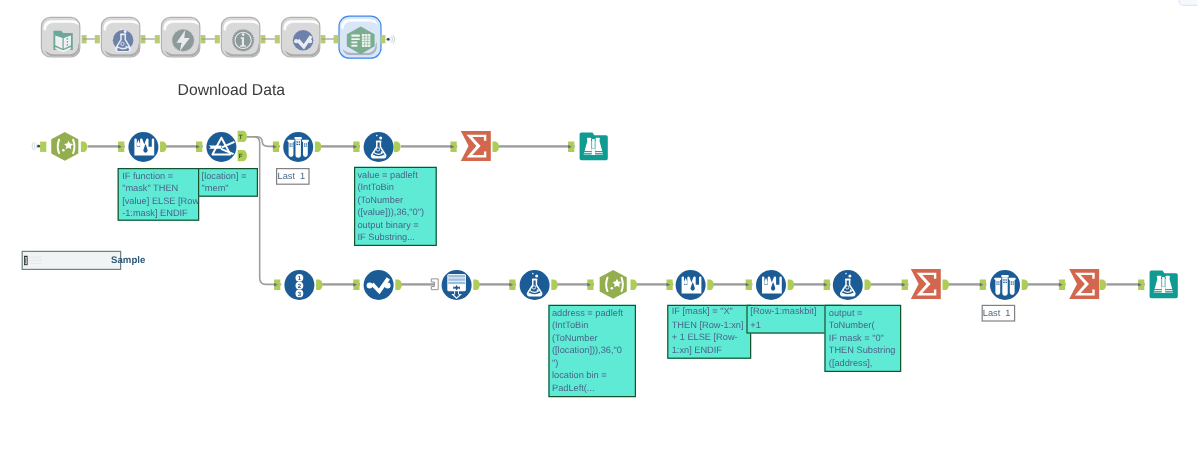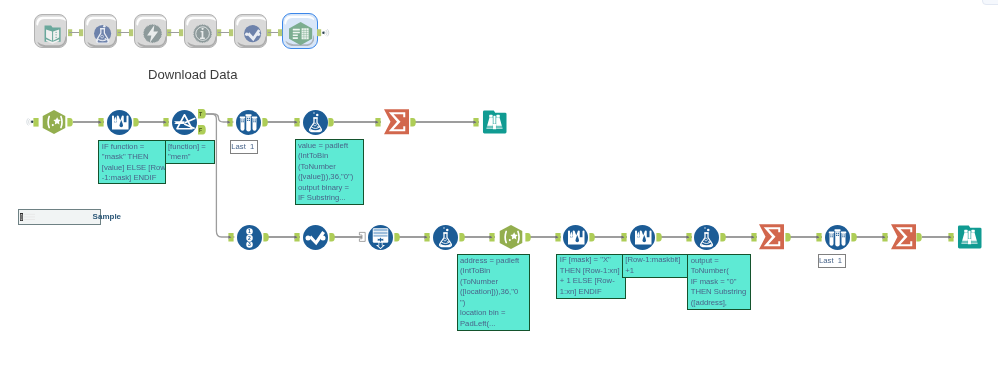--- a/index.html
+++ b/index.html
@@ -702,21 +702,21 @@
       <rect x="56" y="66" width="27" height="3.2"></rect>
       <rect x="16" y="72.5" width="28" height="3.2"></rect>
       <rect x="56" y="72.5" width="28" height="3.2"></rect>
       </g>
       </svg>
     </div>
     <div class="anno" style="left: 98.4px; top: 140.4px; width: 67.5px; height: 43.4px;">IF function =
 "mask" THEN
 [value] ELSE [Row
 -1:mask] ENDIF</div>
-    <div class="anno" style="left: 164.6px; top: 140.2px; width: 50.2px; height: 23.6px;">[function] =
+    <div class="anno" style="left: 164.6px; top: 140.2px; width: 50.2px; height: 23.6px;">[location] =
 "mem"</div>
     <div class="anno" style="left: 294.5px; top: 139.2px; width: 69.5px; height: 65.8px;">value = padleft
 (IntToBin
 (ToNumber
 ([value])),36,"0")
 output binary =
 IF Substring...</div>
     <div class="anno" style="left: 424.6px; top: 254.4px; width: 73.5px; height: 76.3px; margin-left: 32px;">address = padleft
 (IntToBin
 (ToNumber

